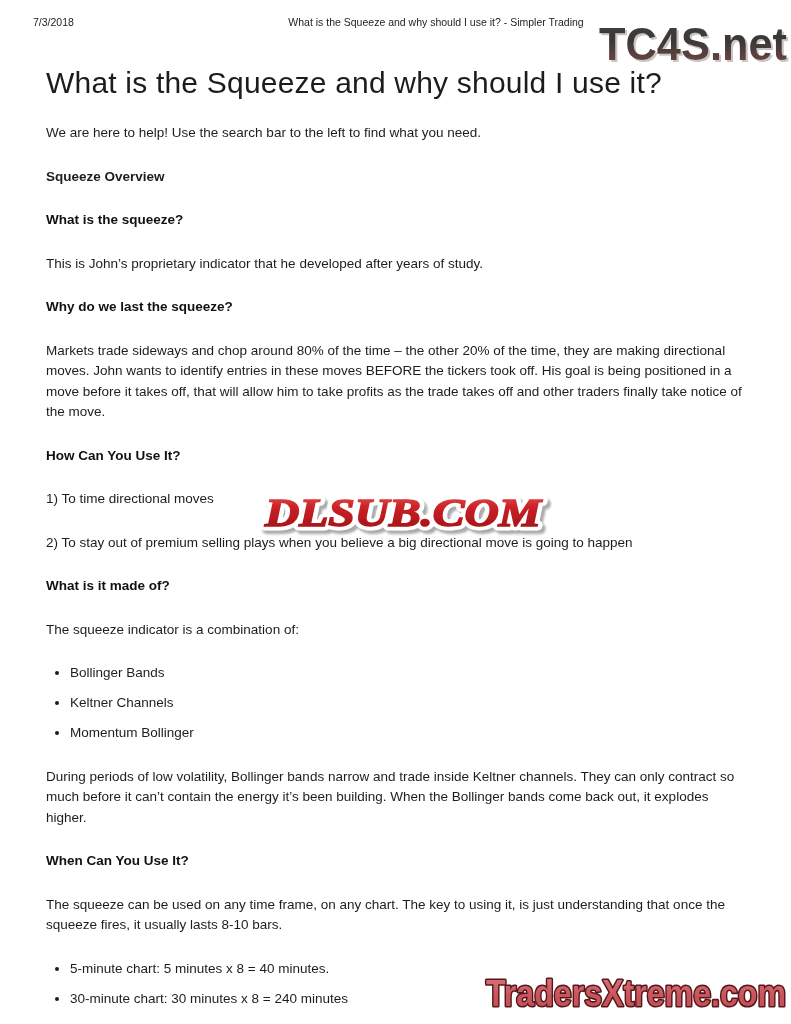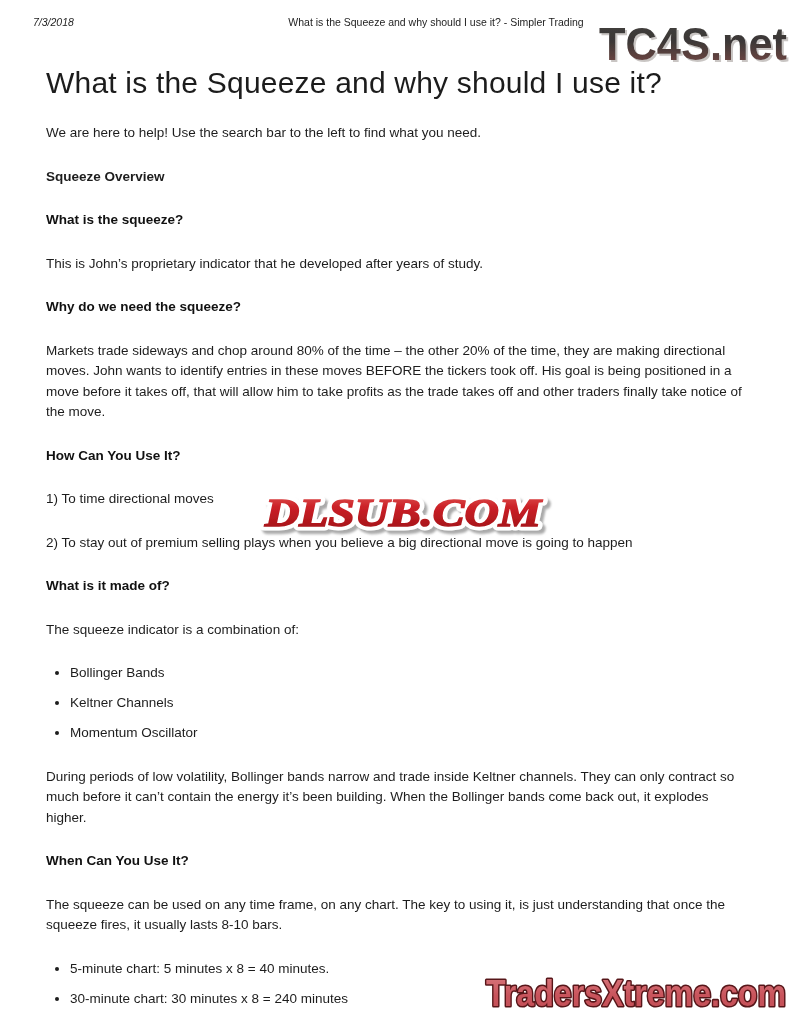--- a/index.html
+++ b/index.html
@@ -8,21 +8,21 @@
     width: 791px;
     height: 1024px;
     background: #ffffff;
     font-family: "Liberation Sans", sans-serif;
     color: #1d1d1d;
     overflow: hidden;
   }
   
   .ph-date {
     position: absolute; left: 33px; top: 16px;
-    font-size: 10.5px; color: #1d1d1d; white-space: nowrap; font-style: italic;
+    font-size: 10.5px; color: #1d1d1d; white-space: nowrap;
   }
   .ph-title {
     position: absolute; left: 436px; top: 16px; transform: translateX(-50%);
     font-size: 10.5px; color: #1d1d1d; white-space: nowrap;
   }
   .pf-url {
     position: absolute; left: 33px; top: 1041px;
     font-size: 10.5px; color: #1d1d1d; white-space: nowrap;
   }
   
@@ -75,33 +75,33 @@
   </div>
 
   <main class="content">
     <h1>What is the Squeeze and why should I use it?</h1>
     <p>We are here to help! Use the search bar to the left to find what you need.</p>
     <p class="centered">Squeeze Overview</p>
 
     <h3>What is the squeeze?</h3>
     <p>This is John’s proprietary indicator that he developed after years of study.</p>
 
-    <h3>Why do we need the squeeze?</h3>
+    <h3>Why do we last the squeeze?</h3>
     <p>Markets trade sideways and chop around 80% of the time – the other 20% of the time, they are making directional moves. John wants to identify entries in these moves BEFORE the tickers took off. His goal is being positioned in a move before it takes off, that will allow him to take profits as the trade takes off and other traders finally take notice of the move.</p>
 
     <h3>How Can You Use It?</h3>
     <p>1) To time directional moves</p>
     <p>2) To stay out of premium selling plays when you believe a big directional move is going to happen</p>
 
     <h3>What is it made of?</h3>
     <p>The squeeze indicator is a combination of:</p>
     <ul>
       <li>Bollinger Bands</li>
       <li>Keltner Channels</li>
-      <li>Momentum Oscillator</li>
+      <li>Momentum Bollinger</li>
     </ul>
     <p>During periods of low volatility, Bollinger bands narrow and trade inside Keltner channels. They can only contract so much before it can’t contain the energy it’s been building. When the Bollinger bands come back out, it explodes higher.</p>
 
     <h3>When Can You Use It?</h3>
     <p>The squeeze can be used on any time frame, on any chart. The key to using it, is just understanding that once the squeeze fires, it usually lasts 8-10 bars.</p>
     <ul>
       <li>5-minute chart: 5 minutes x 8 = 40 minutes.</li>
       <li>30-minute chart: 30 minutes x 8 = 240 minutes</li>
       <li>Daily chart: 8-10 days</li>
     </ul>

